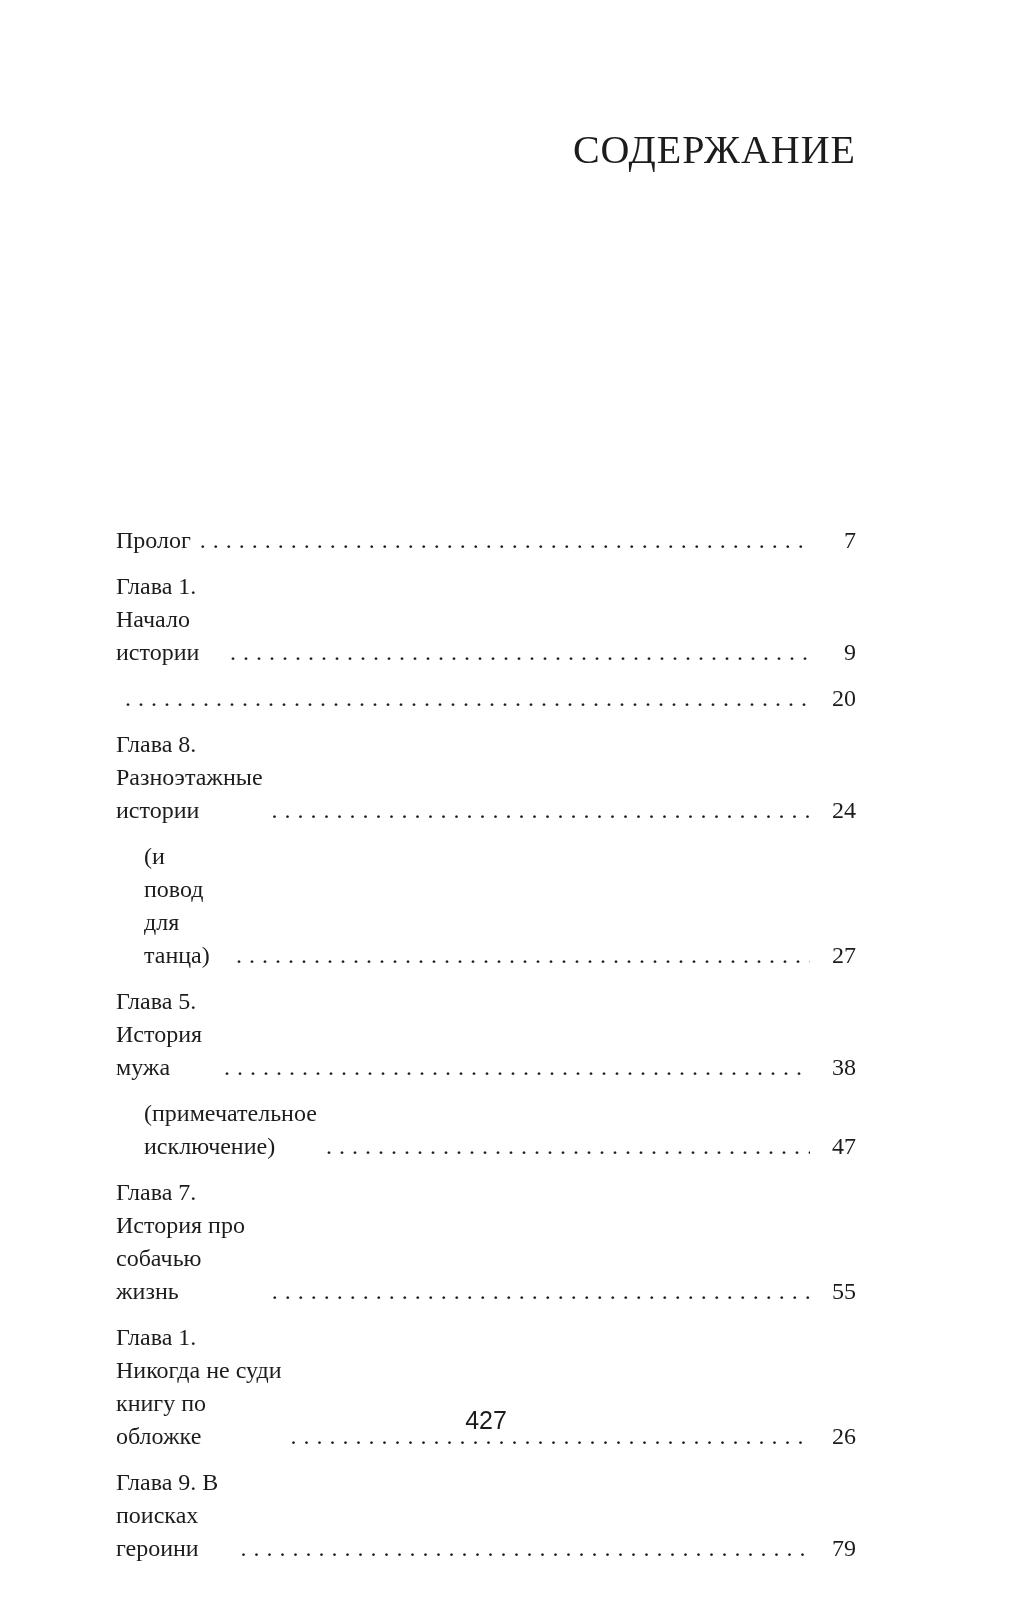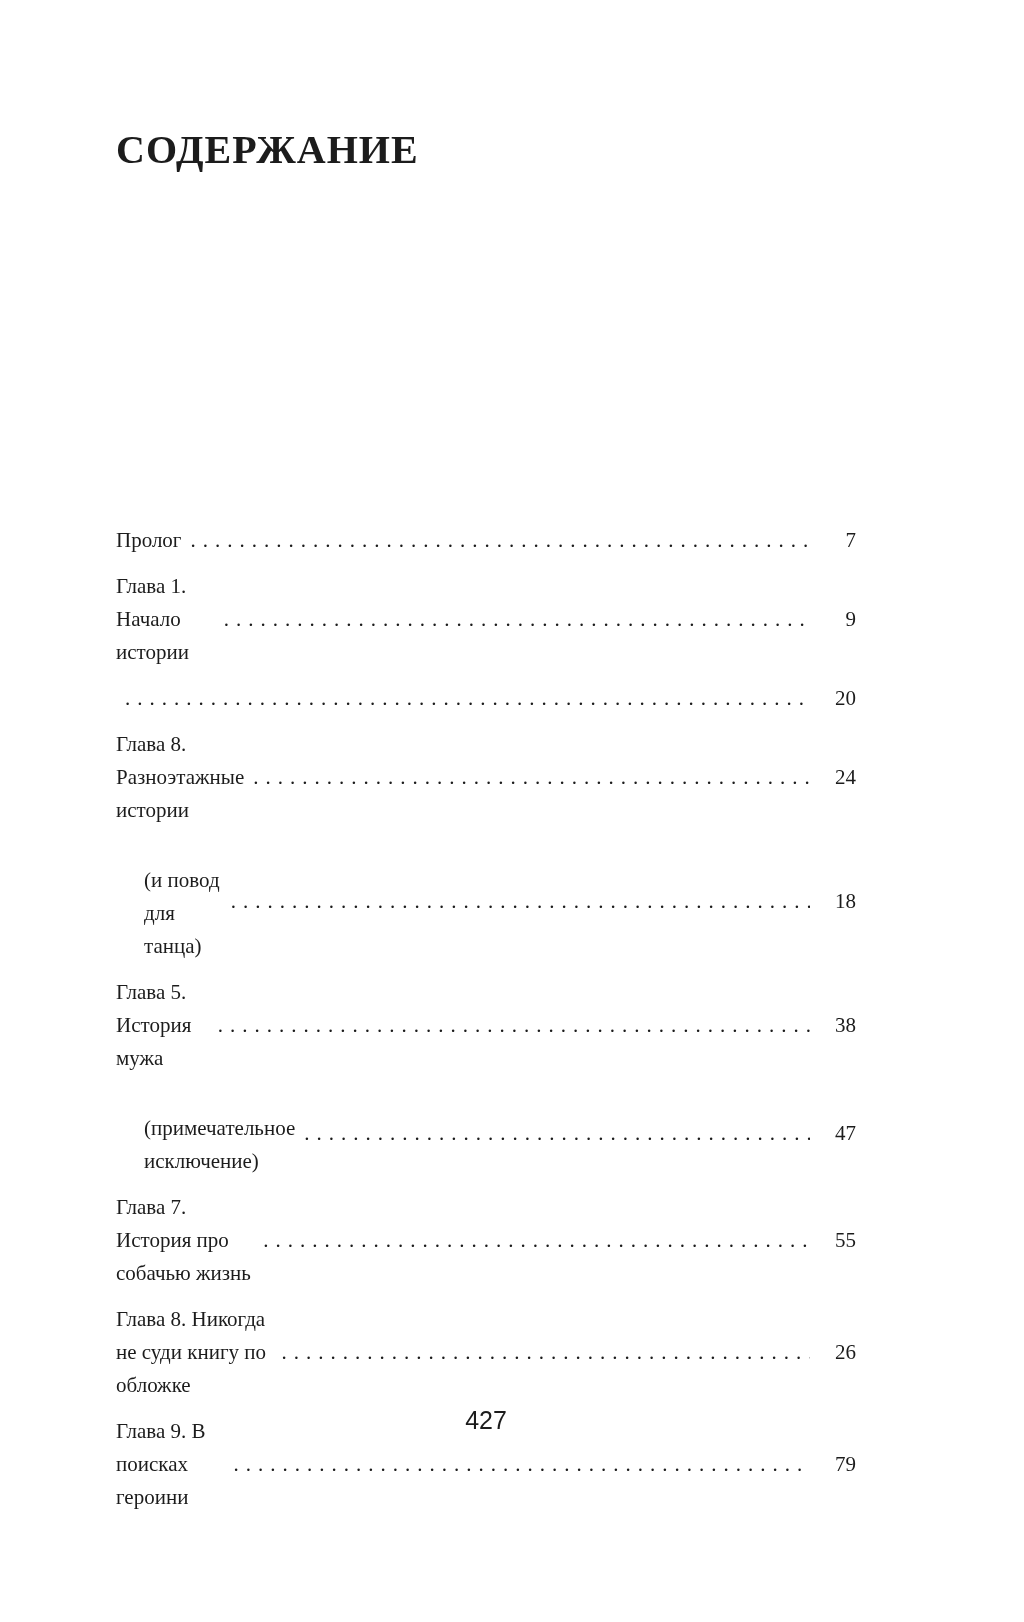--- a/index.html
+++ b/index.html
@@ -15,47 +15,46 @@
     font-family: "Liberation Serif", serif;
     color: #1c1c1c;
     overflow: hidden;
   }
   .title {
     position: absolute;
     top: 126px;
     left: 116px;
     width: 740px;
     margin: 0;
-    text-align: left;
+    text-align: right;
     font-size: 40px;
-    font-weight: 700;
+    font-weight: 400;
     letter-spacing: 1px;
     line-height: 48px;
   }
   .toc {
     position: absolute;
     top: 524px;
     left: 116px;
     width: 740px;
   }
   .entry {
     margin-bottom: 13px;
   }
   .line {
     display: flex;
-    align-items: center;
-    font-size: 21px;
+    align-items: flex-end;
+    font-size: 24px;
     line-height: 33px;
   }
   .line .text {
     white-space: pre-wrap;
   }
   .line.cont .text {
     padding-left: 28px;
-    margin-top: 24px;
   }
   .leader {
     flex: 1 1 auto;
     overflow: hidden;
     white-space: nowrap;
     padding-left: 9px;
     letter-spacing: 7px;
     min-width: 0;
   }
   .leader::after {
@@ -109,21 +108,21 @@
         <div class="line">
           <span class="text">Глава 8. Разноэтажные истории</span>
           <span class="leader"></span>
           <span class="page-num">24</span>
         </div>
       </div>
       <div class="entry">
         <div class="line cont">
           <span class="text">(и повод для танца)</span>
           <span class="leader"></span>
-          <span class="page-num">18</span>
+          <span class="page-num">27</span>
         </div>
       </div>
       <div class="entry">
         <div class="line">
           <span class="text">Глава 5. История мужа</span>
           <span class="leader"></span>
           <span class="page-num">38</span>
         </div>
       </div>
       <div class="entry">
@@ -135,21 +134,21 @@
       </div>
       <div class="entry">
         <div class="line">
           <span class="text">Глава 7. История про собачью жизнь</span>
           <span class="leader"></span>
           <span class="page-num">55</span>
         </div>
       </div>
       <div class="entry">
         <div class="line">
-          <span class="text">Глава 8. Никогда не суди книгу по обложке</span>
+          <span class="text">Глава 1. Никогда не суди книгу по обложке</span>
           <span class="leader"></span>
           <span class="page-num">26</span>
         </div>
       </div>
       <div class="entry">
         <div class="line">
           <span class="text">Глава 9. В поисках героини</span>
           <span class="leader"></span>
           <span class="page-num">79</span>
         </div>

